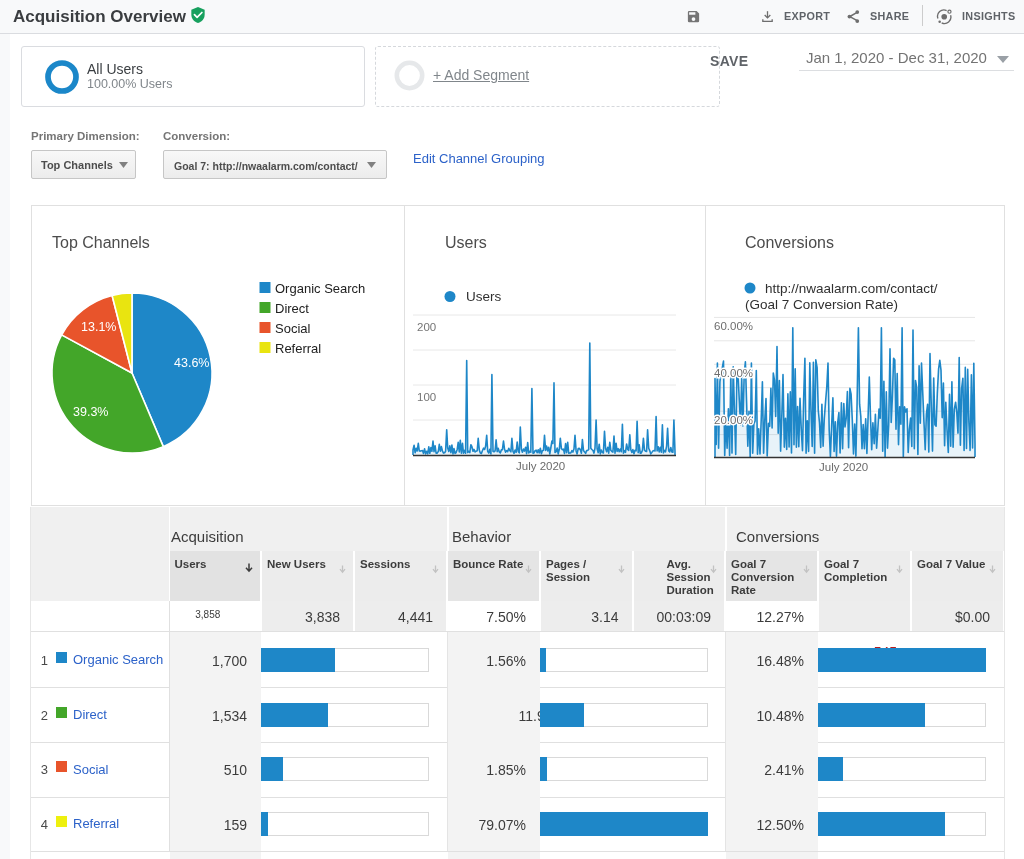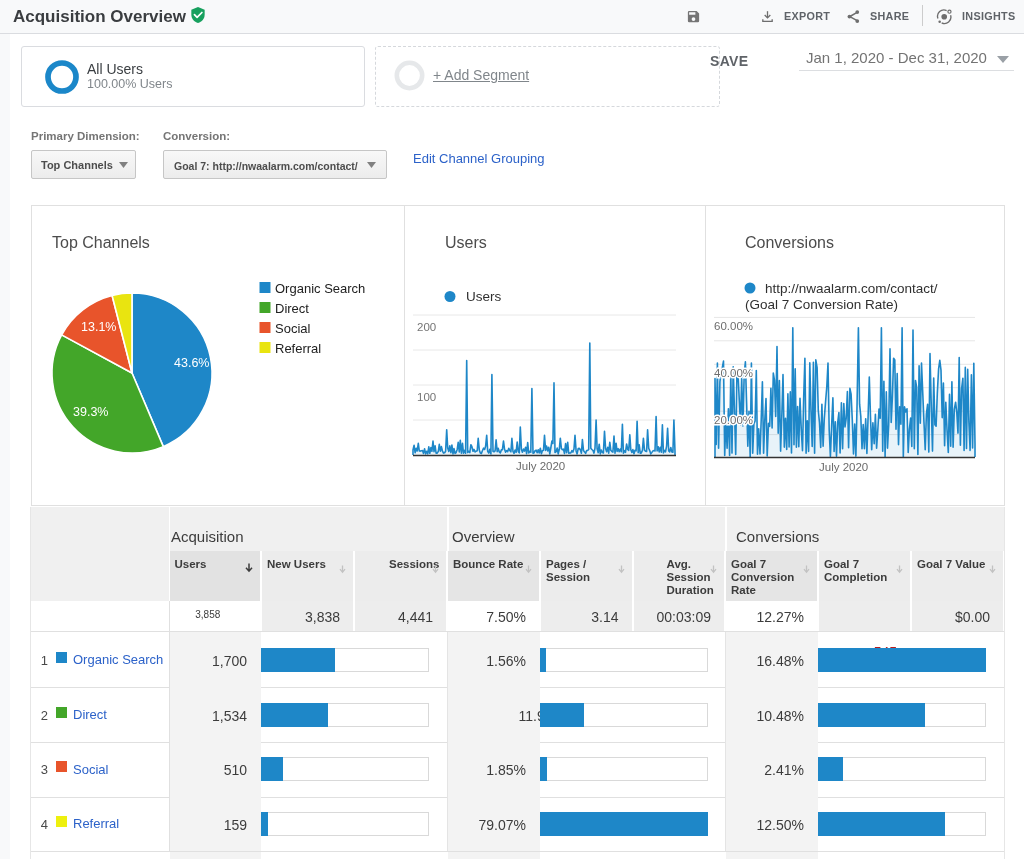--- a/index.html
+++ b/index.html
@@ -160,35 +160,35 @@
   </g>
   <line x1="8" y1="252.5" x2="269" y2="252.5" stroke="#333" stroke-width="1.5"></line>
   <text x="113" y="266" font-size="11.5" fill="#6b6b6b" font-family="Liberation Sans">July 2020</text>
 </svg>
 
 <div class="abs" style="left:31px;top:507px;width:973px;height:44px;background:#f0f0f0;"></div>
 <div class="abs" style="left:168.5px;top:507px;width:1.5px;height:44px;background:#fff;"></div>
 <div class="abs" style="left:447px;top:507px;width:1.5px;height:44px;background:#fff;"></div>
 <div class="abs" style="left:725px;top:507px;width:1.5px;height:44px;background:#fff;"></div>
 <div class="abs" style="left:171px;top:528px;font-size:15px;color:#3c3c3c;">Acquisition</div>
-<div class="abs" style="left:452px;top:528px;font-size:15px;color:#3c3c3c;">Overview</div>
+<div class="abs" style="left:452px;top:528px;font-size:15px;color:#3c3c3c;">Behavior</div>
 <div class="abs" style="left:736px;top:528px;font-size:15px;color:#3c3c3c;">Conversions</div>
 <div class="abs" style="left:31px;top:551px;width:137.5px;height:50px;background:#f0f0f0;"></div>
 <div class="abs" style="left:169.5px;top:551px;width:90.5px;height:50px;background:#e2e2e2;"></div>
 <div class="abs" style="left:174.5px;top:558px;width:76.5px;font-size:11.5px;font-weight:bold;color:#3c3c3c;line-height:13px;">Users</div>
 <div class="abs" style="left:245px;top:559px;"><svg width="8" height="10" viewBox="0 0 8 10">
       <path d="M4 0.5 V7.5 M1 4.8 L4 8.2 L7 4.8" fill="none" stroke="#3c3c3c" stroke-width="1.5"></path>
     </svg></div>
 <div class="abs" style="left:262px;top:551px;width:91px;height:50px;background:#ececec;"></div>
 <div class="abs" style="left:267px;top:558px;width:77px;font-size:11.5px;font-weight:bold;color:#3c3c3c;line-height:13px;">New Users</div>
 <div class="abs" style="left:339px;top:560px;"><svg width="7" height="9" viewBox="0 0 7 9">
       <path d="M3.5 0.5 V6.5 M1 4.2 L3.5 7.3 L6 4.2" fill="none" stroke="#c2c2c2" stroke-width="1.3"></path>
     </svg></div>
 <div class="abs" style="left:355px;top:551px;width:91px;height:50px;background:#ececec;"></div>
-<div class="abs" style="left:360px;top:558px;width:77px;font-size:11.5px;font-weight:bold;color:#3c3c3c;line-height:13px;margin-left:29px;">Sessions</div>
+<div class="abs" style="left:360px;top:558px;width:77px;font-size:11.5px;font-weight:bold;color:#3c3c3c;line-height:13px;">Sessions</div>
 <div class="abs" style="left:432px;top:560px;"><svg width="7" height="9" viewBox="0 0 7 9">
       <path d="M3.5 0.5 V6.5 M1 4.2 L3.5 7.3 L6 4.2" fill="none" stroke="#c2c2c2" stroke-width="1.3"></path>
     </svg></div>
 <div class="abs" style="left:448px;top:551px;width:91px;height:50px;background:#e5e5e5;"></div>
 <div class="abs" style="left:453px;top:558px;width:77px;font-size:11.5px;font-weight:bold;color:#3c3c3c;line-height:13px;">Bounce Rate</div>
 <div class="abs" style="left:525px;top:560px;"><svg width="7" height="9" viewBox="0 0 7 9">
       <path d="M3.5 0.5 V6.5 M1 4.2 L3.5 7.3 L6 4.2" fill="none" stroke="#c2c2c2" stroke-width="1.3"></path>
     </svg></div>
 <div class="abs" style="left:541px;top:551px;width:90.5px;height:50px;background:#ececec;"></div>
 <div class="abs" style="left:546px;top:558px;width:76.5px;font-size:11.5px;font-weight:bold;color:#3c3c3c;line-height:13px;">Pages /<br>Session</div>

